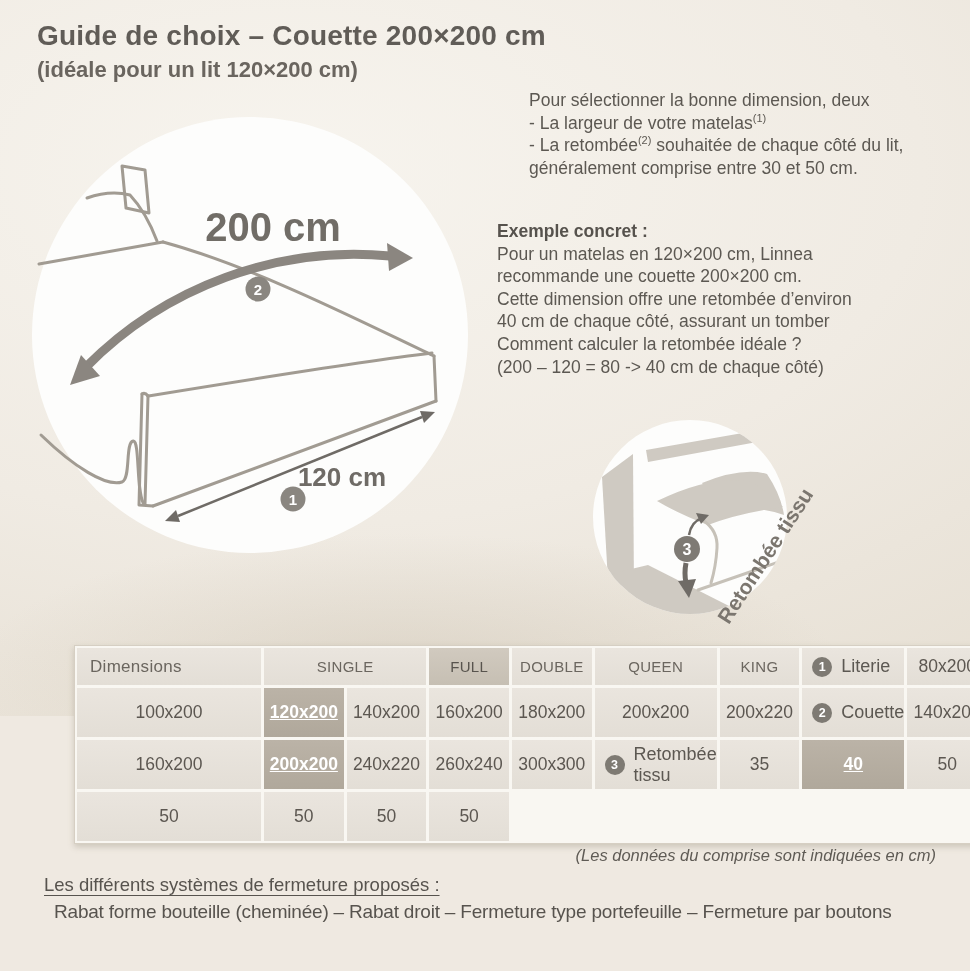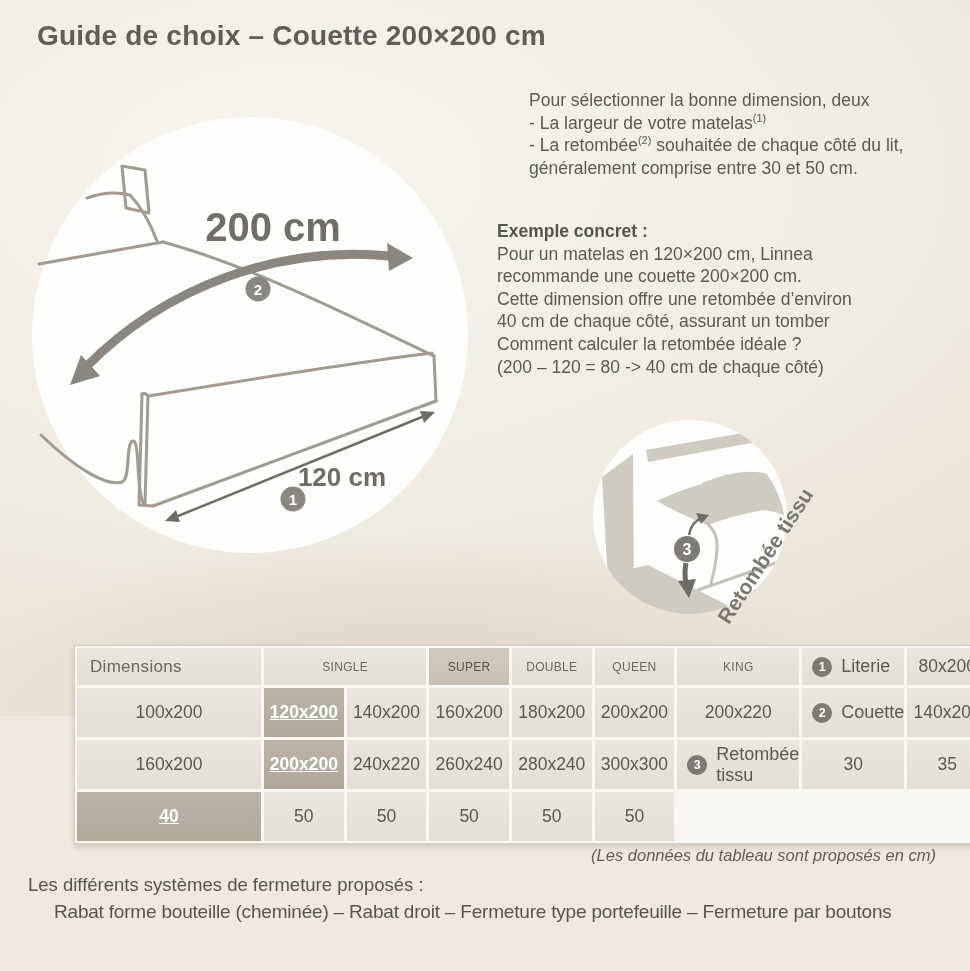--- a/index.html
+++ b/index.html
@@ -51,53 +51,54 @@
     grid-template-rows:37px 49px 49px 49px;
     gap:3px;padding:2px;box-sizing:border-box;
     background:#f9f7f2;border:1px solid #d6cfc3;
     box-shadow:0 3px 6px rgba(120,110,90,.28);
     margin-left:46px;
   }
   .th,.cell,.rl{
     display:flex;align-items:center;justify-content:center;
     background:linear-gradient(180deg,#eae5de,#e3ded6);
   }
-  .th{font-size:12px;color:#6b665f;letter-spacing:.3px;}
+  .th{font-size:15px;color:#6b665f;letter-spacing:.3px;}
   .th.c-label{justify-content:flex-start;padding-left:13px;font-size:17px;}
   .span2{grid-column:span 2;}
   .th-hl{background:linear-gradient(180deg,#d1cabf,#c6bfb3);color:#58544e;}
   .cell{font-size:17.5px;color:#5c5751;}
   .cell.hl{background:linear-gradient(180deg,#bbb3a7,#b0a89b);color:#ffffff;font-weight:600;text-decoration:underline;}
   .rl{justify-content:flex-start;padding-left:10px;gap:9px;font-size:18px;color:#5c5852;}
   .badge{
     width:20px;height:20px;border-radius:50%;flex:0 0 20px;
     background:#7e7a73;color:#fff;font-size:12.5px;font-weight:bold;
     display:flex;align-items:center;justify-content:center;
   }
   
   .table-note{
     position:absolute;right:34px;top:846px;
     font-size:16.5px;font-style:italic;color:#5f5b55;
   }
   .closures-heading{
-    position:absolute;left:28px;top:874px;
+    position:absolute;left:44px;top:874px;
     font-size:18.5px;color:#57534e;
-    text-underline-offset:4px;
+    text-decoration:underline;text-underline-offset:4px;
   }
   .closures-text{
     position:absolute;left:28px;top:901px;
     font-size:19px;color:#57534e;letter-spacing:-.2px;margin-left:26px;
   }
 </style>
 </head>
 <body>
 
 <div class="page">
 
   <div class="title">Guide de choix – Couette 200×200 cm</div>
+  <div class="subtitle">(idéale pour un lit 120×200 cm)</div>
 
   <div class="intro">
     <div>Pour sélectionner la bonne dimension, deux</div>
     <div><span>- La largeur de votre matelas</span><sup>(1)</sup></div>
     <div><span>- La retombée</span><sup>(2)</sup><span> souhaitée de chaque côté du lit,</span></div>
     <div>généralement comprise entre 30 et 50 cm.</div>
   </div>
 
   <div class="example">
     <div class="heading">Exemple concret :</div>
@@ -177,21 +178,21 @@
     <g>
       <circle cx="97" cy="132" r="13" fill="#7e7a74"></circle>
       <text x="97" y="138" text-anchor="middle" font-size="16" font-weight="bold" fill="#ffffff">3</text>
     </g>
   </svg>
   <div class="retombee-label">Retombée tissu</div>
 
   <div class="size-table">
     <div class="th c-label">Dimensions</div>
     <div class="th span2">SINGLE</div>
-    <div class="th th-hl">SUPER</div>
+    <div class="th th-hl">FULL</div>
     <div class="th">DOUBLE</div>
     <div class="th">QUEEN</div>
     <div class="th">KING</div>
 
     <div class="rl">
       <span class="badge">1</span>
       <span>Literie</span>
     </div>
     <div class="cell">80x200</div>
     <div class="cell">100x200</div>
@@ -204,34 +205,32 @@
 
     <div class="rl">
       <span class="badge">2</span>
       <span>Couette</span>
     </div>
     <div class="cell">140x200</div>
     <div class="cell">160x200</div>
     <div class="cell hl">200x200</div>
     <div class="cell">240x220</div>
     <div class="cell">260x240</div>
-    <div class="cell">280x240</div>
     <div class="cell">300x300</div>
 
     <div class="rl">
       <span class="badge">3</span>
       <span>Retombée tissu</span>
     </div>
-    <div class="cell">30</div>
     <div class="cell">35</div>
     <div class="cell hl">40</div>
     <div class="cell">50</div>
     <div class="cell">50</div>
     <div class="cell">50</div>
     <div class="cell">50</div>
     <div class="cell">50</div>
   </div>
 
-  <div class="table-note">(Les données du tableau sont proposés en cm)</div>
+  <div class="table-note">(Les données du comprise sont indiquées en cm)</div>
   <div class="closures-heading">Les différents systèmes de fermeture proposés :</div>
   <div class="closures-text">Rabat forme bouteille (cheminée) – Rabat droit – Fermeture type portefeuille – Fermeture par boutons</div>
 
 </div>
 
 </body></html>

